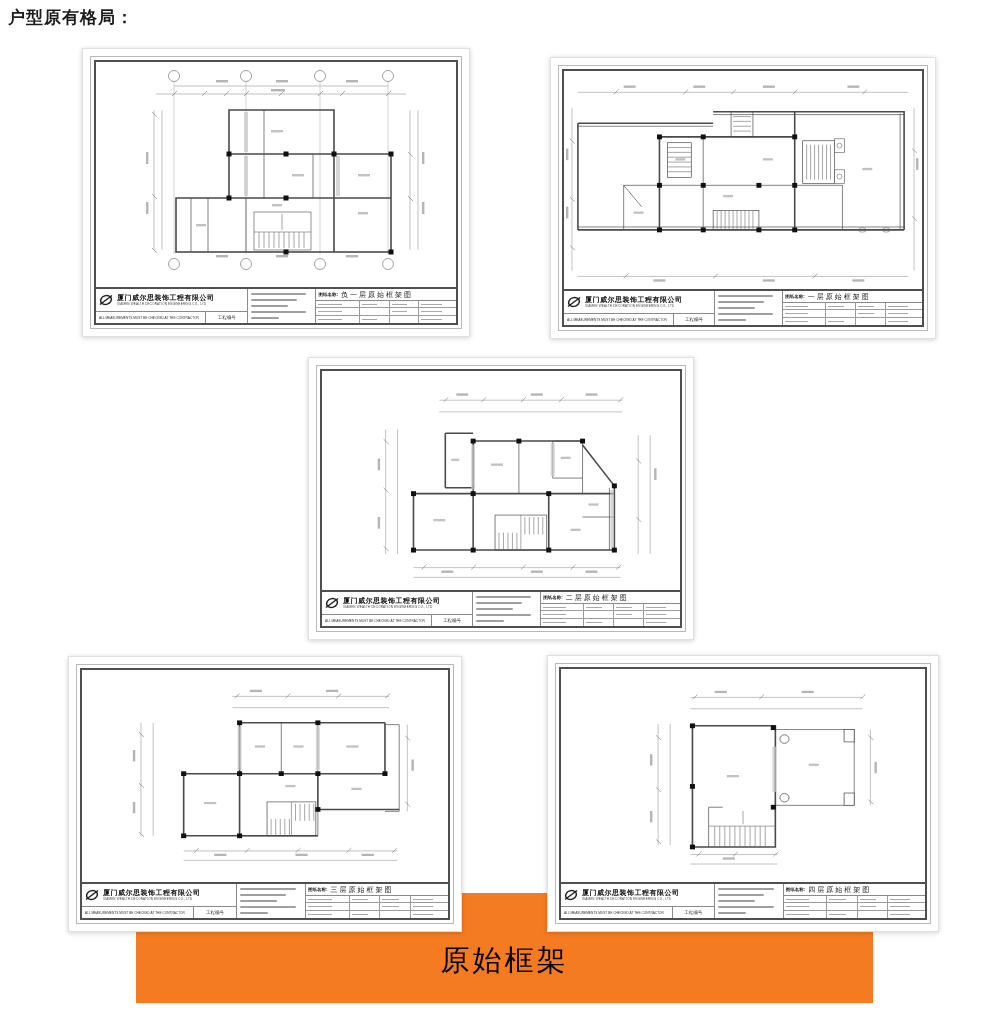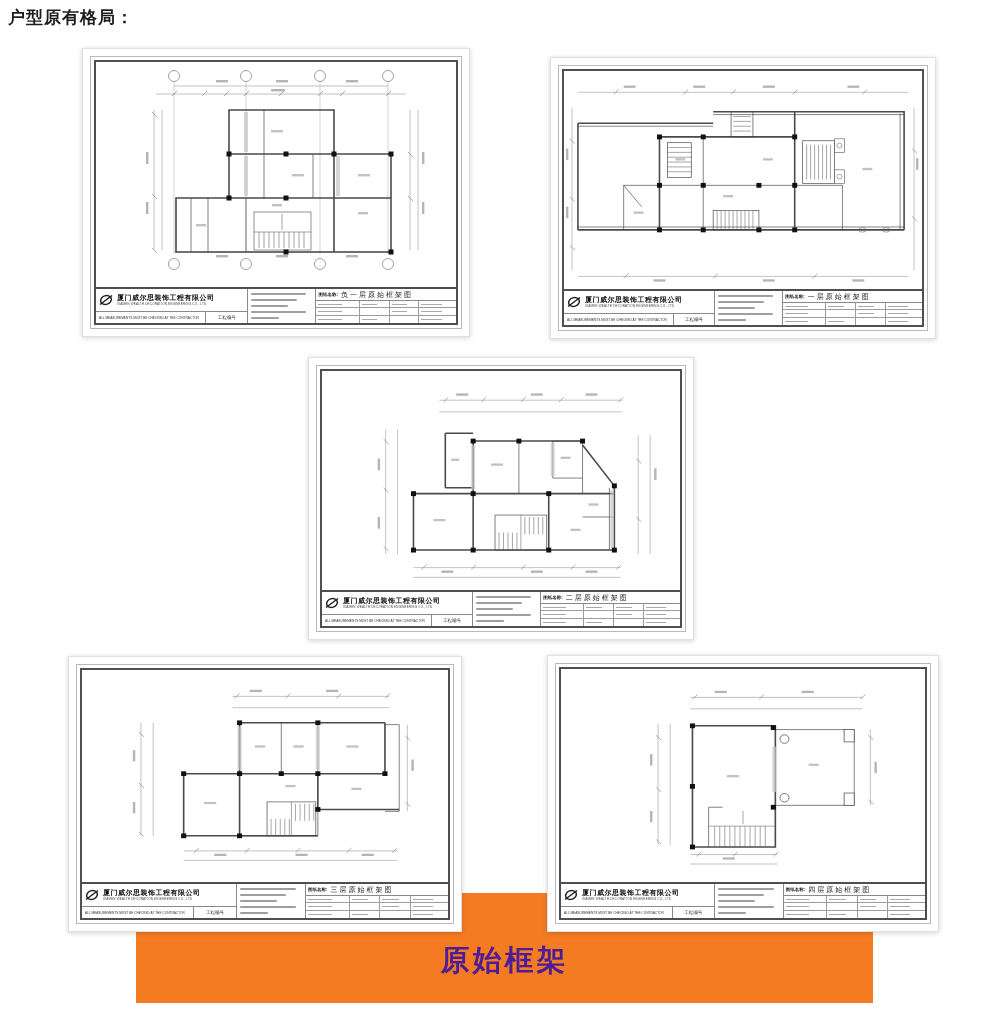--- a/index.html
+++ b/index.html
@@ -2,21 +2,21 @@
 <html><head>
 <meta charset="utf-8">
 <style>
   html,body{margin:0;padding:0;background:#fff;}
   #canvas{position:relative;width:1000px;height:1034px;background:#fff;overflow:hidden;
           font-family:"Liberation Sans","DejaVu Sans",sans-serif;}
   .heading{position:absolute;left:8px;top:6px;font-size:17px;font-weight:bold;color:#1c1c1c;letter-spacing:1px;}
   
   .banner{position:absolute;left:136px;top:893px;width:737px;height:110px;background:#f57b22;z-index:0;
           display:flex;justify-content:center;align-items:flex-end;}
-  .banner-label{color:#4c1d95;font-size:29px;letter-spacing:3px;margin-bottom:22px;font-weight:bold;}
+  .banner-label{color:#000000;font-size:29px;letter-spacing:3px;margin-bottom:22px;}
   
   .card{position:absolute;background:#fff;border:1px solid #e0e0e0;box-shadow:0 1px 5px rgba(0,0,0,.18);z-index:1;}
   .frame{position:absolute;inset:7px;border:1px solid #b9b9b9;}
   .frame-in{position:absolute;inset:3px;border:2px solid #4f4f4f;display:flex;flex-direction:column;}
   .plan{flex:1;overflow:hidden;}
   .plan svg{width:100%;height:100%;display:block;}
   
   .tblock{height:34px;border-top:2px solid #4f4f4f;display:flex;background:#fff;}
   .tb-left{width:42%;border-right:1px solid #8a8a8a;display:flex;flex-direction:column;}
   .tb-co{flex:1;display:flex;align-items:center;gap:4px;padding:1px 3px;border-bottom:1px solid #8a8a8a;}

